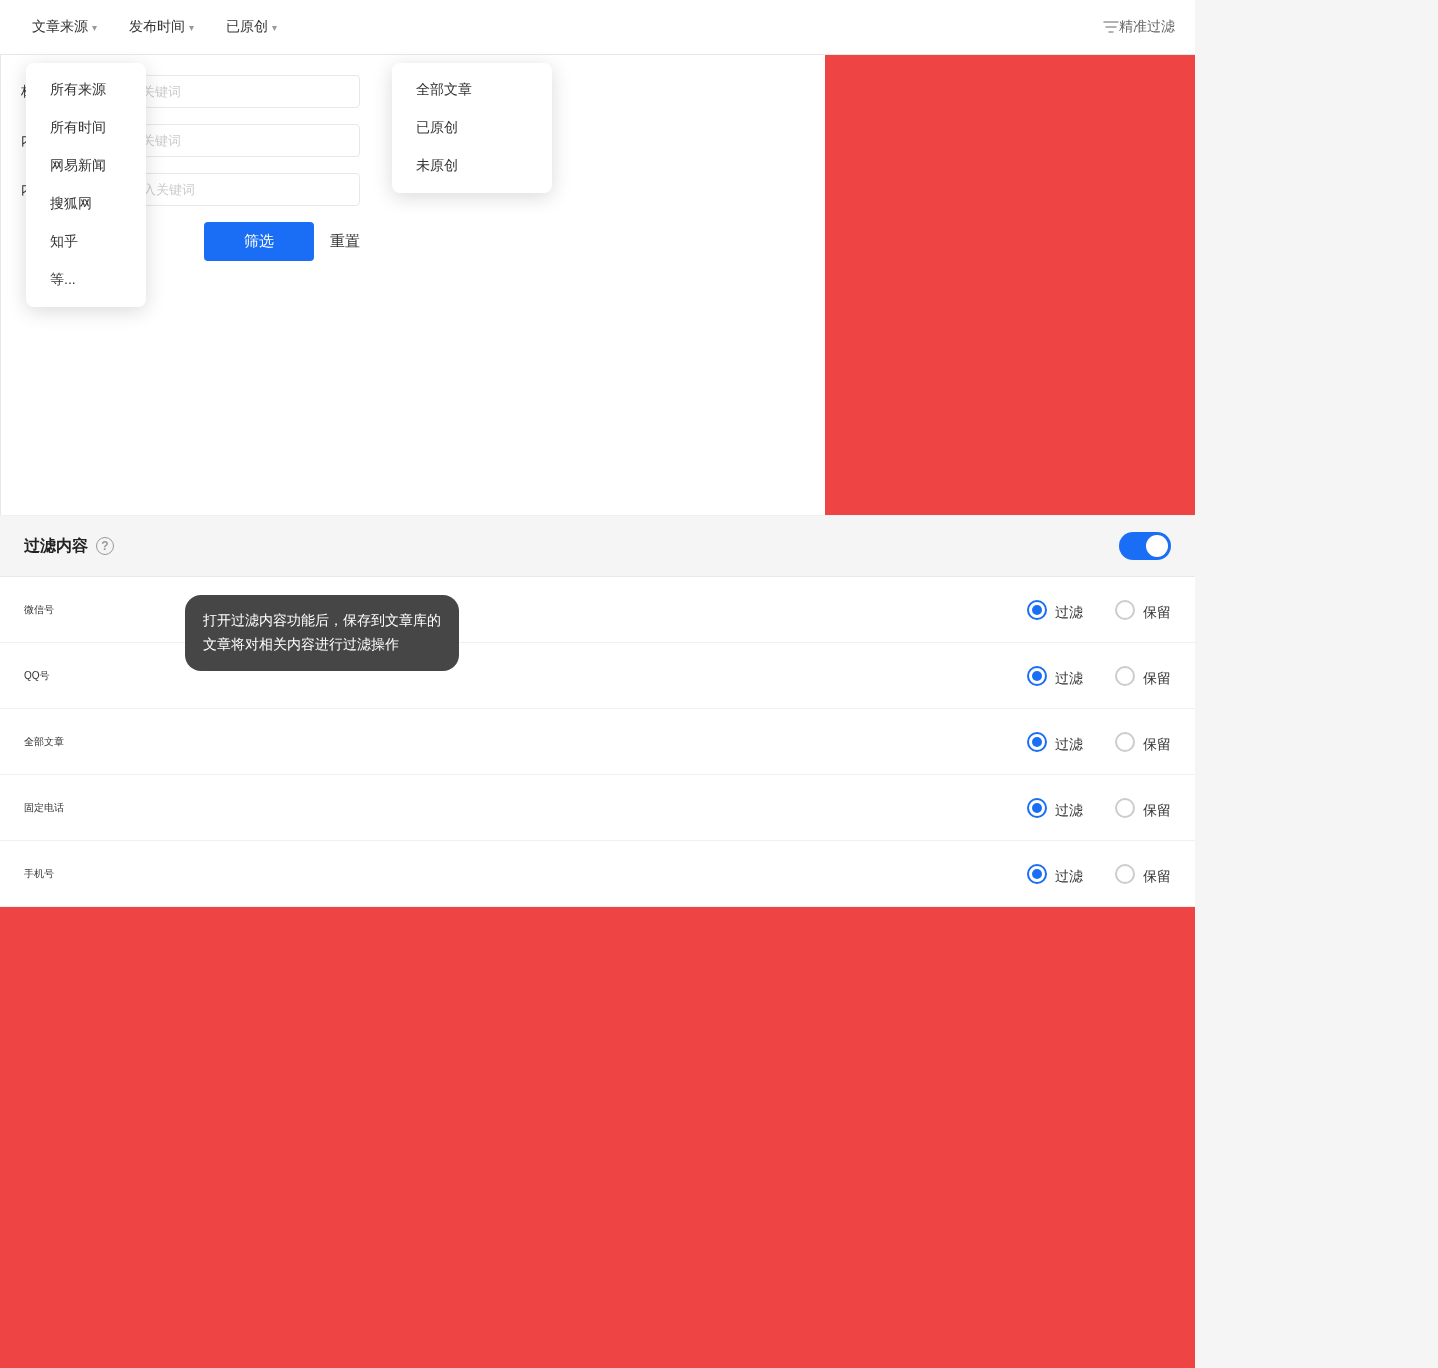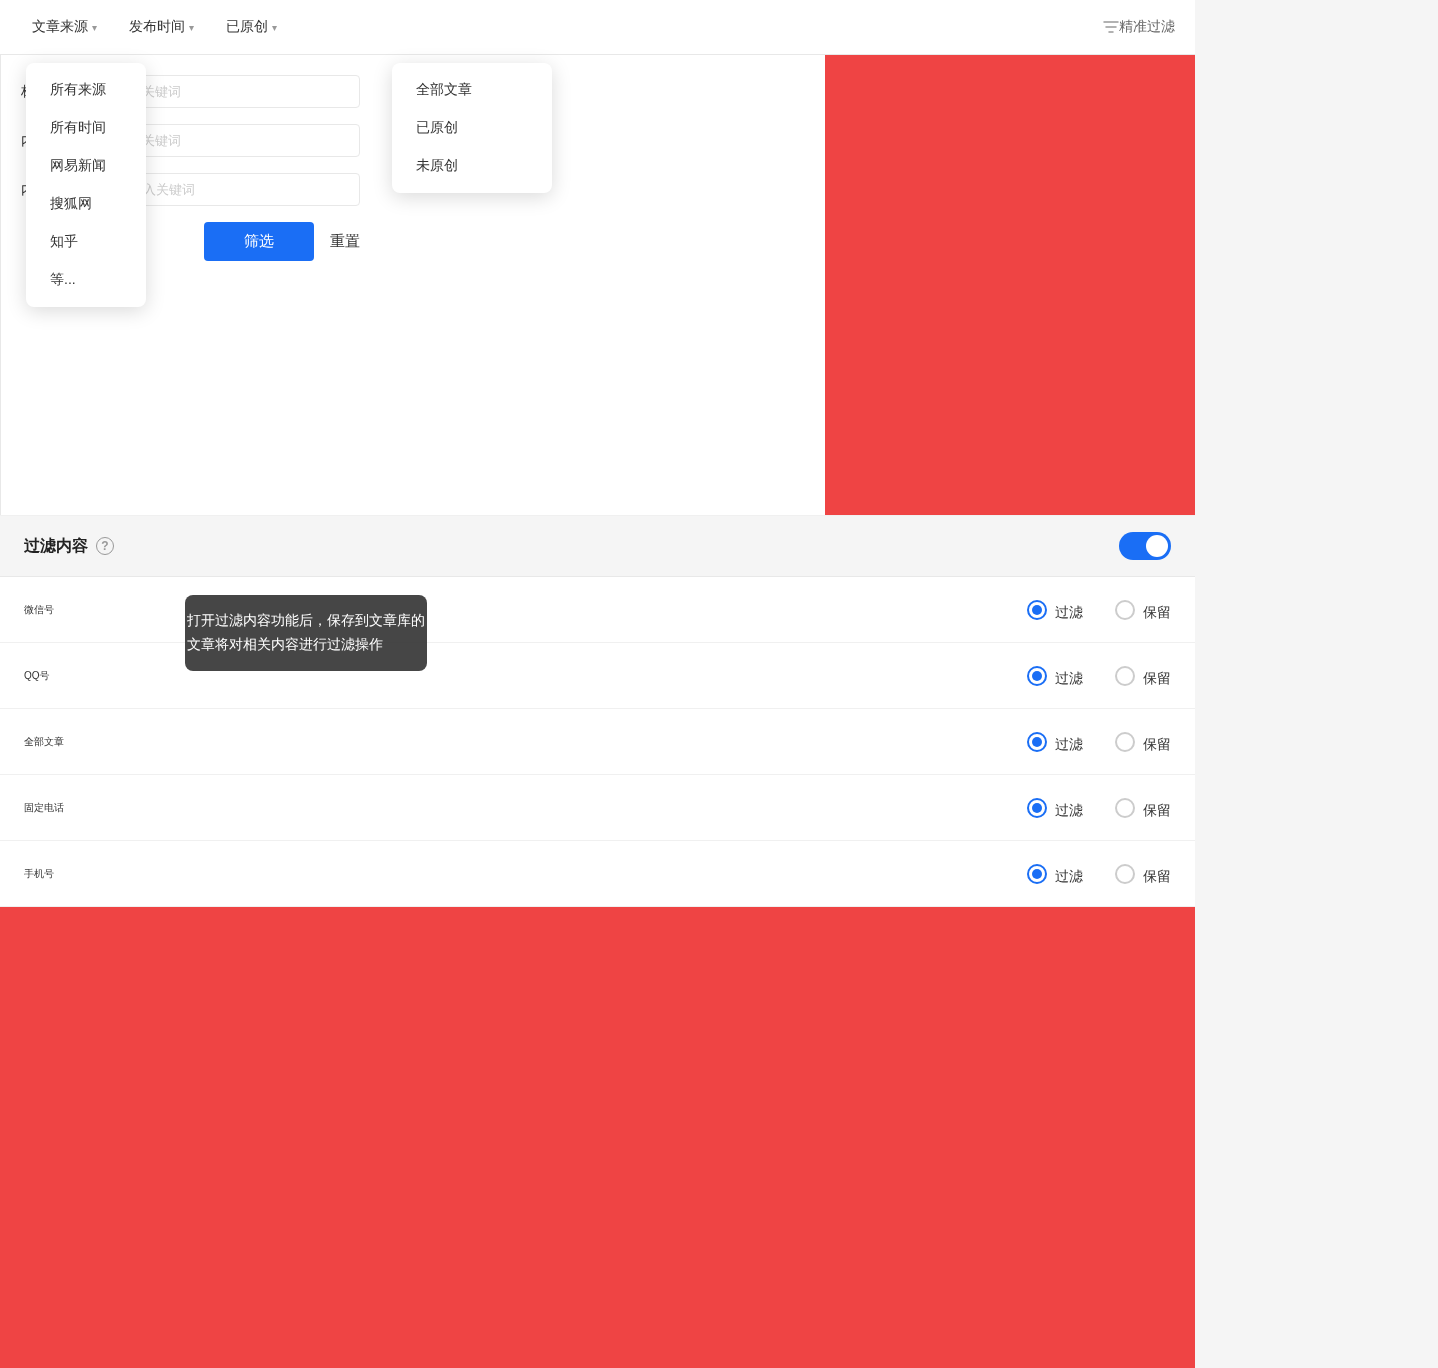--- a/index.html
+++ b/index.html
@@ -287,22 +287,22 @@
       font-size: 14px;
       color: #333;
       margin-top: 7px;
     }
 
     
     .tooltip-box {
       position: absolute;
       background: rgba(50,50,50,0.9);
       color: #fff;
-      border-radius: 8px;
-      padding: 14px 2px;
+      border-radius: 16px;
+      padding: 14px 18px;
       font-size: 14px;
       line-height: 1.7;
       max-width: 300px;
       z-index: 100;
       left: 185px;
       top: 595px;
     }
 
     .page-wrapper {
       width: 1195px;

